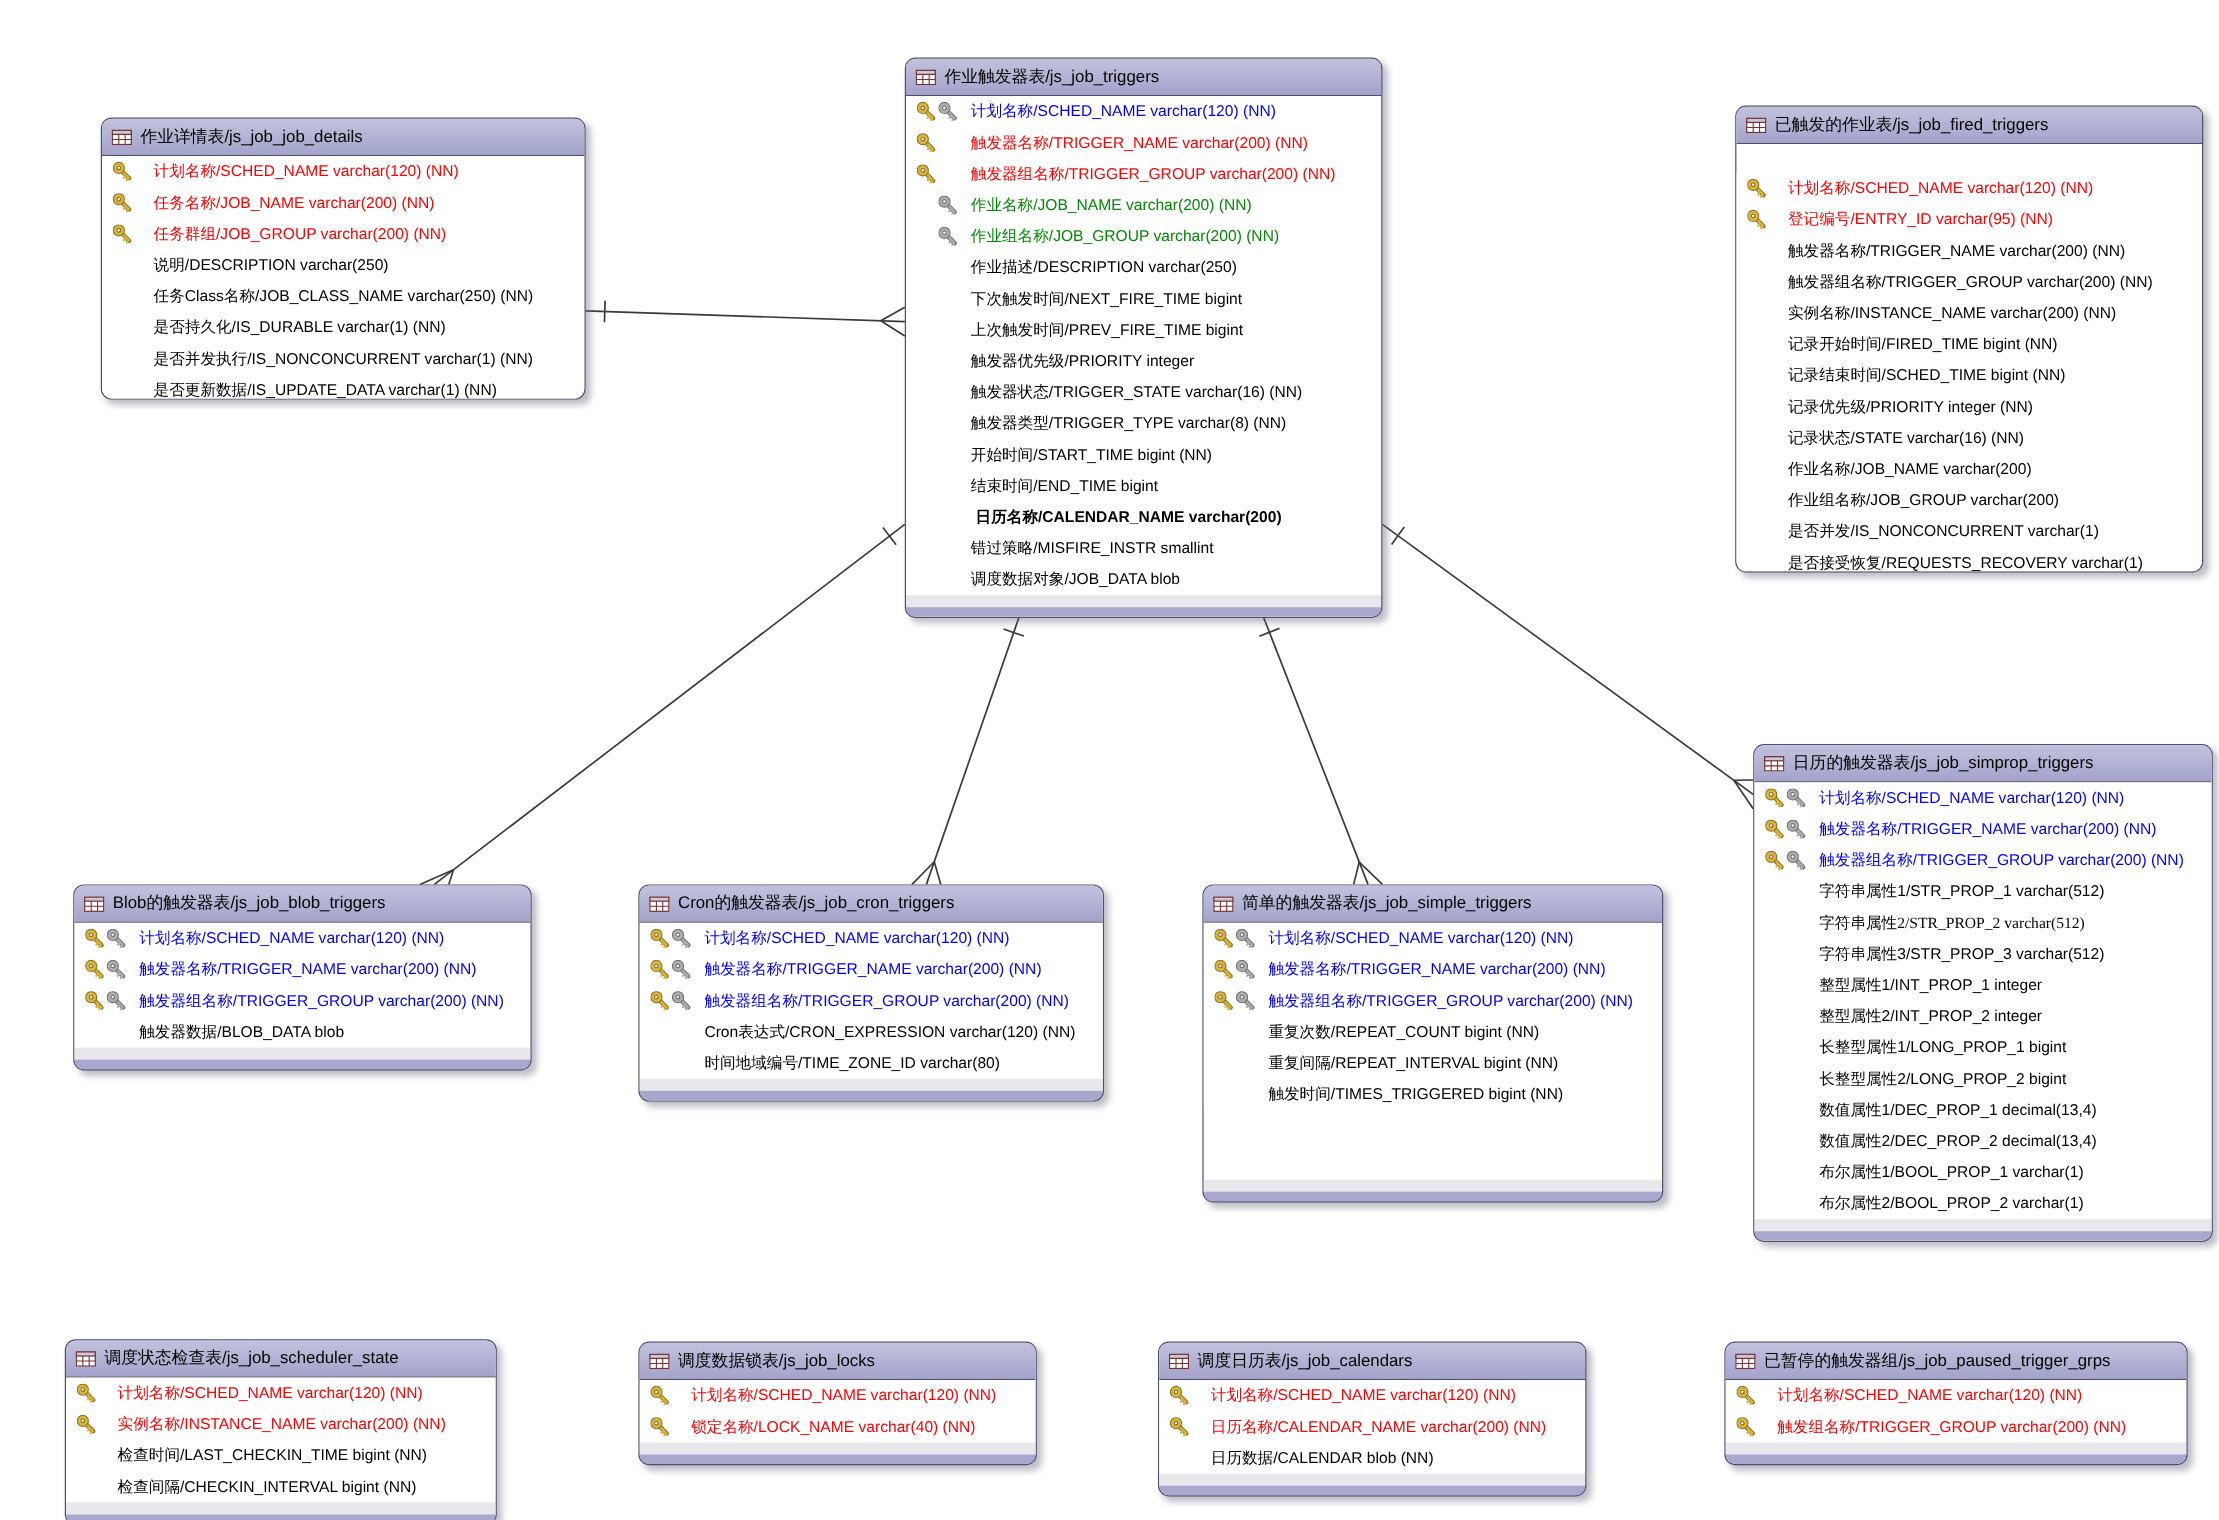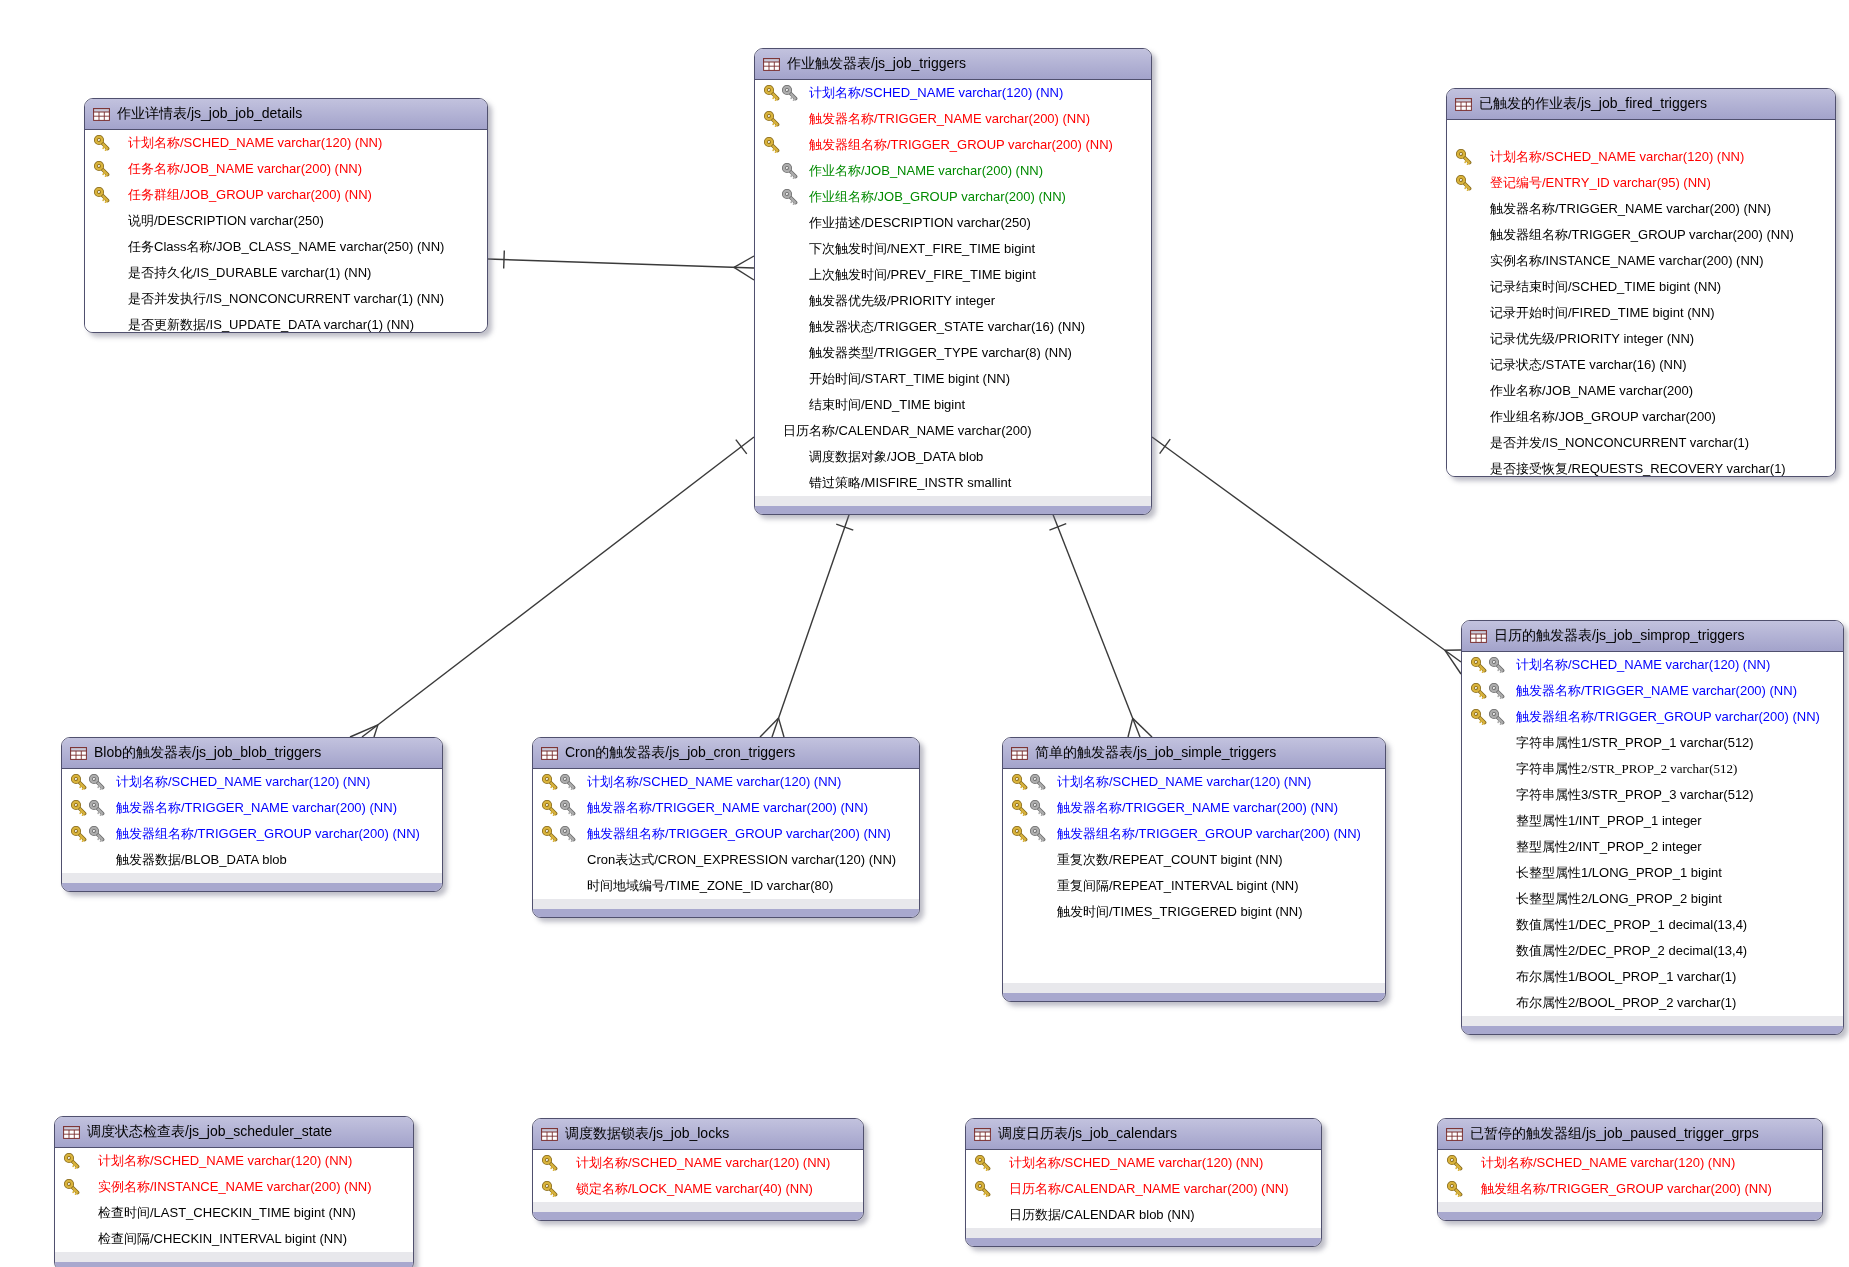--- a/index.html
+++ b/index.html
@@ -223,28 +223,28 @@
         <div class="frow">
           <span class="ftext" style="margin-left: 54px; color: rgb(0, 0, 0);">触发器类型/TRIGGER_TYPE varchar(8) (NN)</span>
         </div>
         <div class="frow">
           <span class="ftext" style="margin-left: 54px; color: rgb(0, 0, 0);">开始时间/START_TIME bigint (NN)</span>
         </div>
         <div class="frow">
           <span class="ftext" style="margin-left: 54px; color: rgb(0, 0, 0);">结束时间/END_TIME bigint</span>
         </div>
         <div class="frow">
-          <span class="ftext" style="margin-left: 28px; color: rgb(0, 0, 0);">日历名称/CALENDAR_NAME varchar(200)</span>
+          <span class="ftext" style="margin-left: 58px; color: rgb(0, 0, 0); font-weight: bold;">日历名称/CALENDAR_NAME varchar(200)</span>
+        </div>
+        <div class="frow">
+          <span class="ftext" style="margin-left: 54px; color: rgb(0, 0, 0);">错过策略/MISFIRE_INSTR smallint</span>
         </div>
         <div class="frow">
           <span class="ftext" style="margin-left: 54px; color: rgb(0, 0, 0);">调度数据对象/JOB_DATA blob</span>
         </div>
-        <div class="frow">
-          <span class="ftext" style="margin-left: 54px; color: rgb(0, 0, 0);">错过策略/MISFIRE_INSTR smallint</span>
-        </div>
       </div>
       <div class="tbl-f1"></div>
       <div class="tbl-f2"></div>
     </div>
     <div class="tbl" style="left: 1446px; top: 88px; width: 390px; height: 389px; gap: 24px;">
       <div class="tbl-h">
         <svg width="17" height="13" viewBox="0 0 17 13">
           <rect x="0.6" y="0.6" width="15.8" height="11.8" fill="#FFFFFF" stroke="#7A3030" stroke-width="1"></rect>
           <rect x="0.6" y="0.6" width="15.8" height="3.4" fill="#C9C9D9" stroke="#7A3030" stroke-width="1"></rect>
           <line x1="6" y1="4" x2="6" y2="12.4" stroke="#7A3030" stroke-width="0.9"></line>
@@ -279,24 +279,24 @@
         <div class="frow">
           <span class="ftext" style="margin-left: 43px; color: rgb(0, 0, 0);">触发器名称/TRIGGER_NAME varchar(200) (NN)</span>
         </div>
         <div class="frow">
           <span class="ftext" style="margin-left: 43px; color: rgb(0, 0, 0);">触发器组名称/TRIGGER_GROUP varchar(200) (NN)</span>
         </div>
         <div class="frow">
           <span class="ftext" style="margin-left: 43px; color: rgb(0, 0, 0);">实例名称/INSTANCE_NAME varchar(200) (NN)</span>
         </div>
         <div class="frow">
+          <span class="ftext" style="margin-left: 43px; color: rgb(0, 0, 0);">记录开始时间/FIRED_TIME bigint (NN)</span>
+        </div>
+        <div class="frow">
           <span class="ftext" style="margin-left: 43px; color: rgb(0, 0, 0);">记录结束时间/SCHED_TIME bigint (NN)</span>
-        </div>
-        <div class="frow">
-          <span class="ftext" style="margin-left: 43px; color: rgb(0, 0, 0);">记录开始时间/FIRED_TIME bigint (NN)</span>
         </div>
         <div class="frow">
           <span class="ftext" style="margin-left: 43px; color: rgb(0, 0, 0);">记录优先级/PRIORITY integer (NN)</span>
         </div>
         <div class="frow">
           <span class="ftext" style="margin-left: 43px; color: rgb(0, 0, 0);">记录状态/STATE varchar(16) (NN)</span>
         </div>
         <div class="frow">
           <span class="ftext" style="margin-left: 43px; color: rgb(0, 0, 0);">作业名称/JOB_NAME varchar(200)</span>
         </div>

